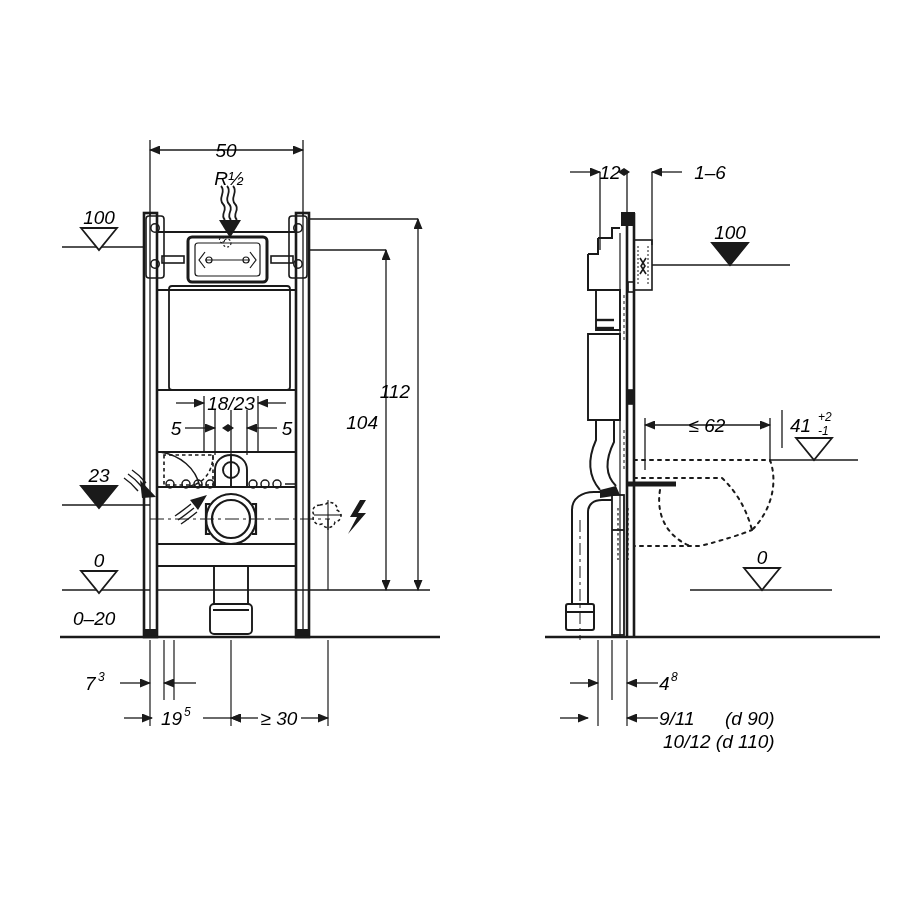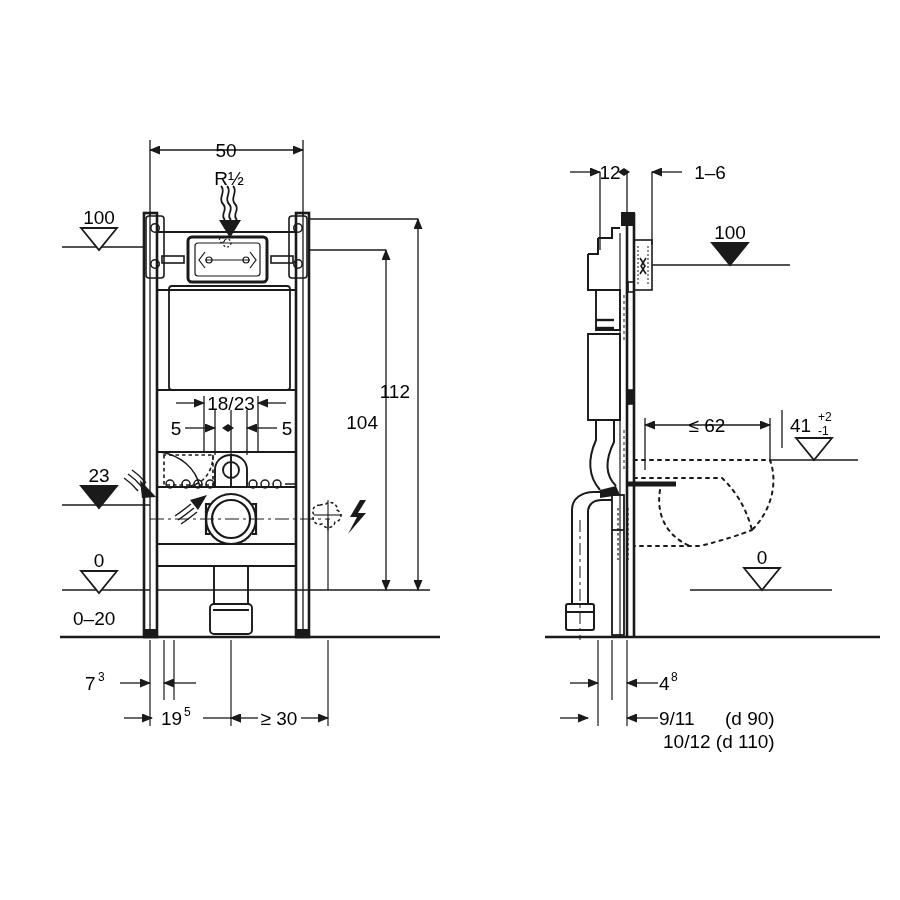--- a/index.html
+++ b/index.html
@@ -1,19 +1,19 @@
 <!DOCTYPE html>
 <html><head>
 <meta charset="utf-8">
 <title>Technical Drawing</title>
 <style>
   html,body{margin:0;padding:0;background:#ffffff;}
   body{width:900px;height:900px;overflow:hidden;
        font-family:"Liberation Sans", sans-serif;color:#000;}
-  #stage{position:relative;width:900px;height:900px;}
+  #stage{position:relative;width:900px;height:900px;font-style:italic;}
   svg{display:block;}
   .lbl{font-family:"Liberation Sans", sans-serif;font-size:19px;fill:#000;}
   .lbl-sm{font-family:"Liberation Sans", sans-serif;font-size:12px;fill:#000;}
 </style>
 </head>
 <body>
 
 <div id="stage">
 <svg width="900" height="900" viewBox="0 0 900 900" xmlns="http://www.w3.org/2000/svg">
 

